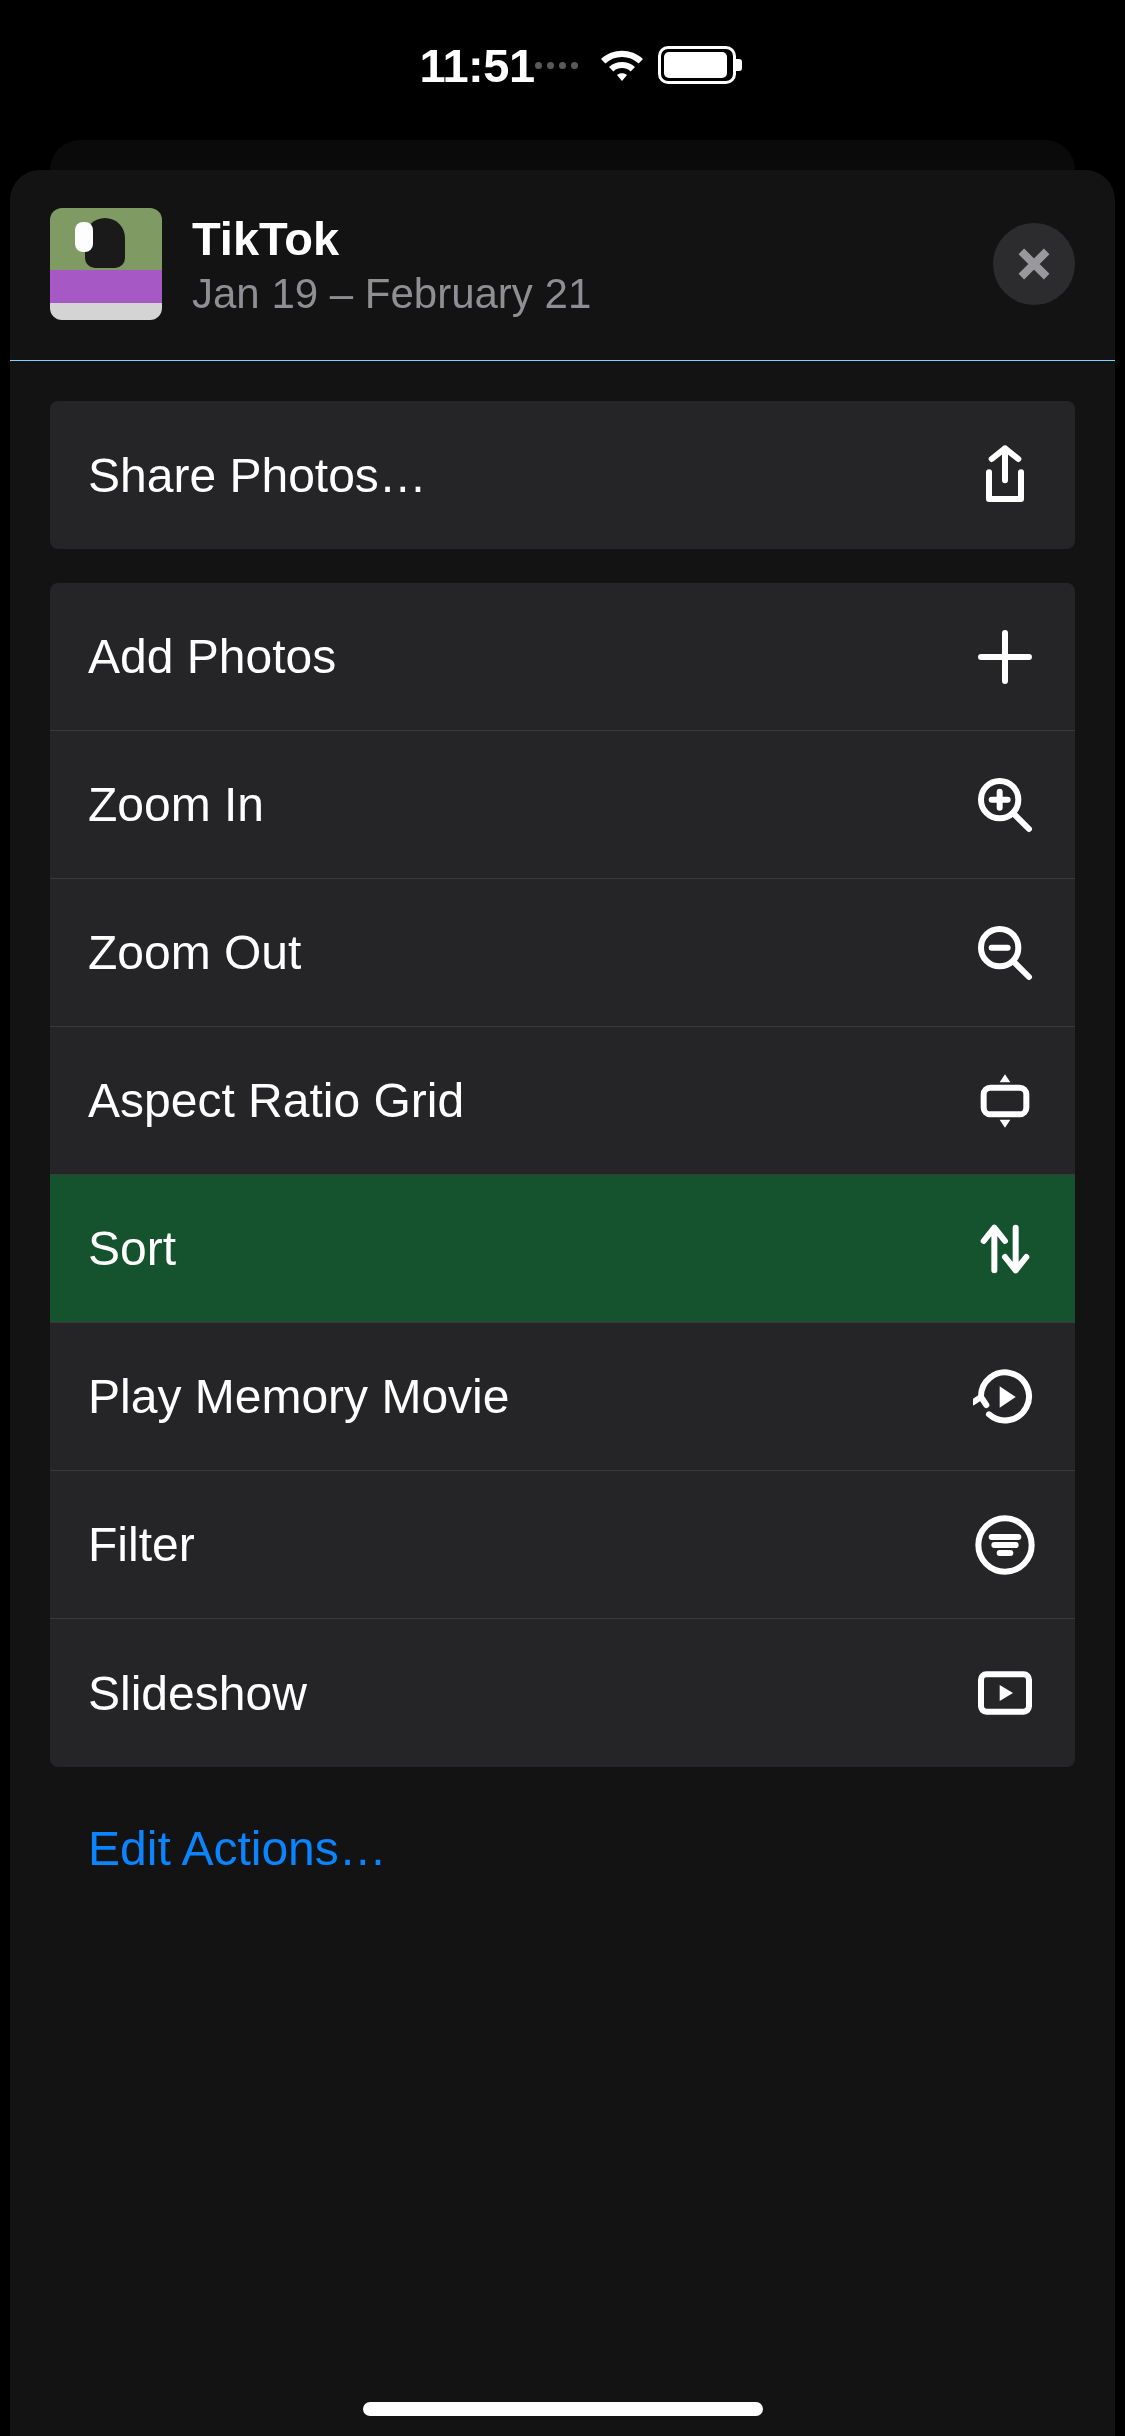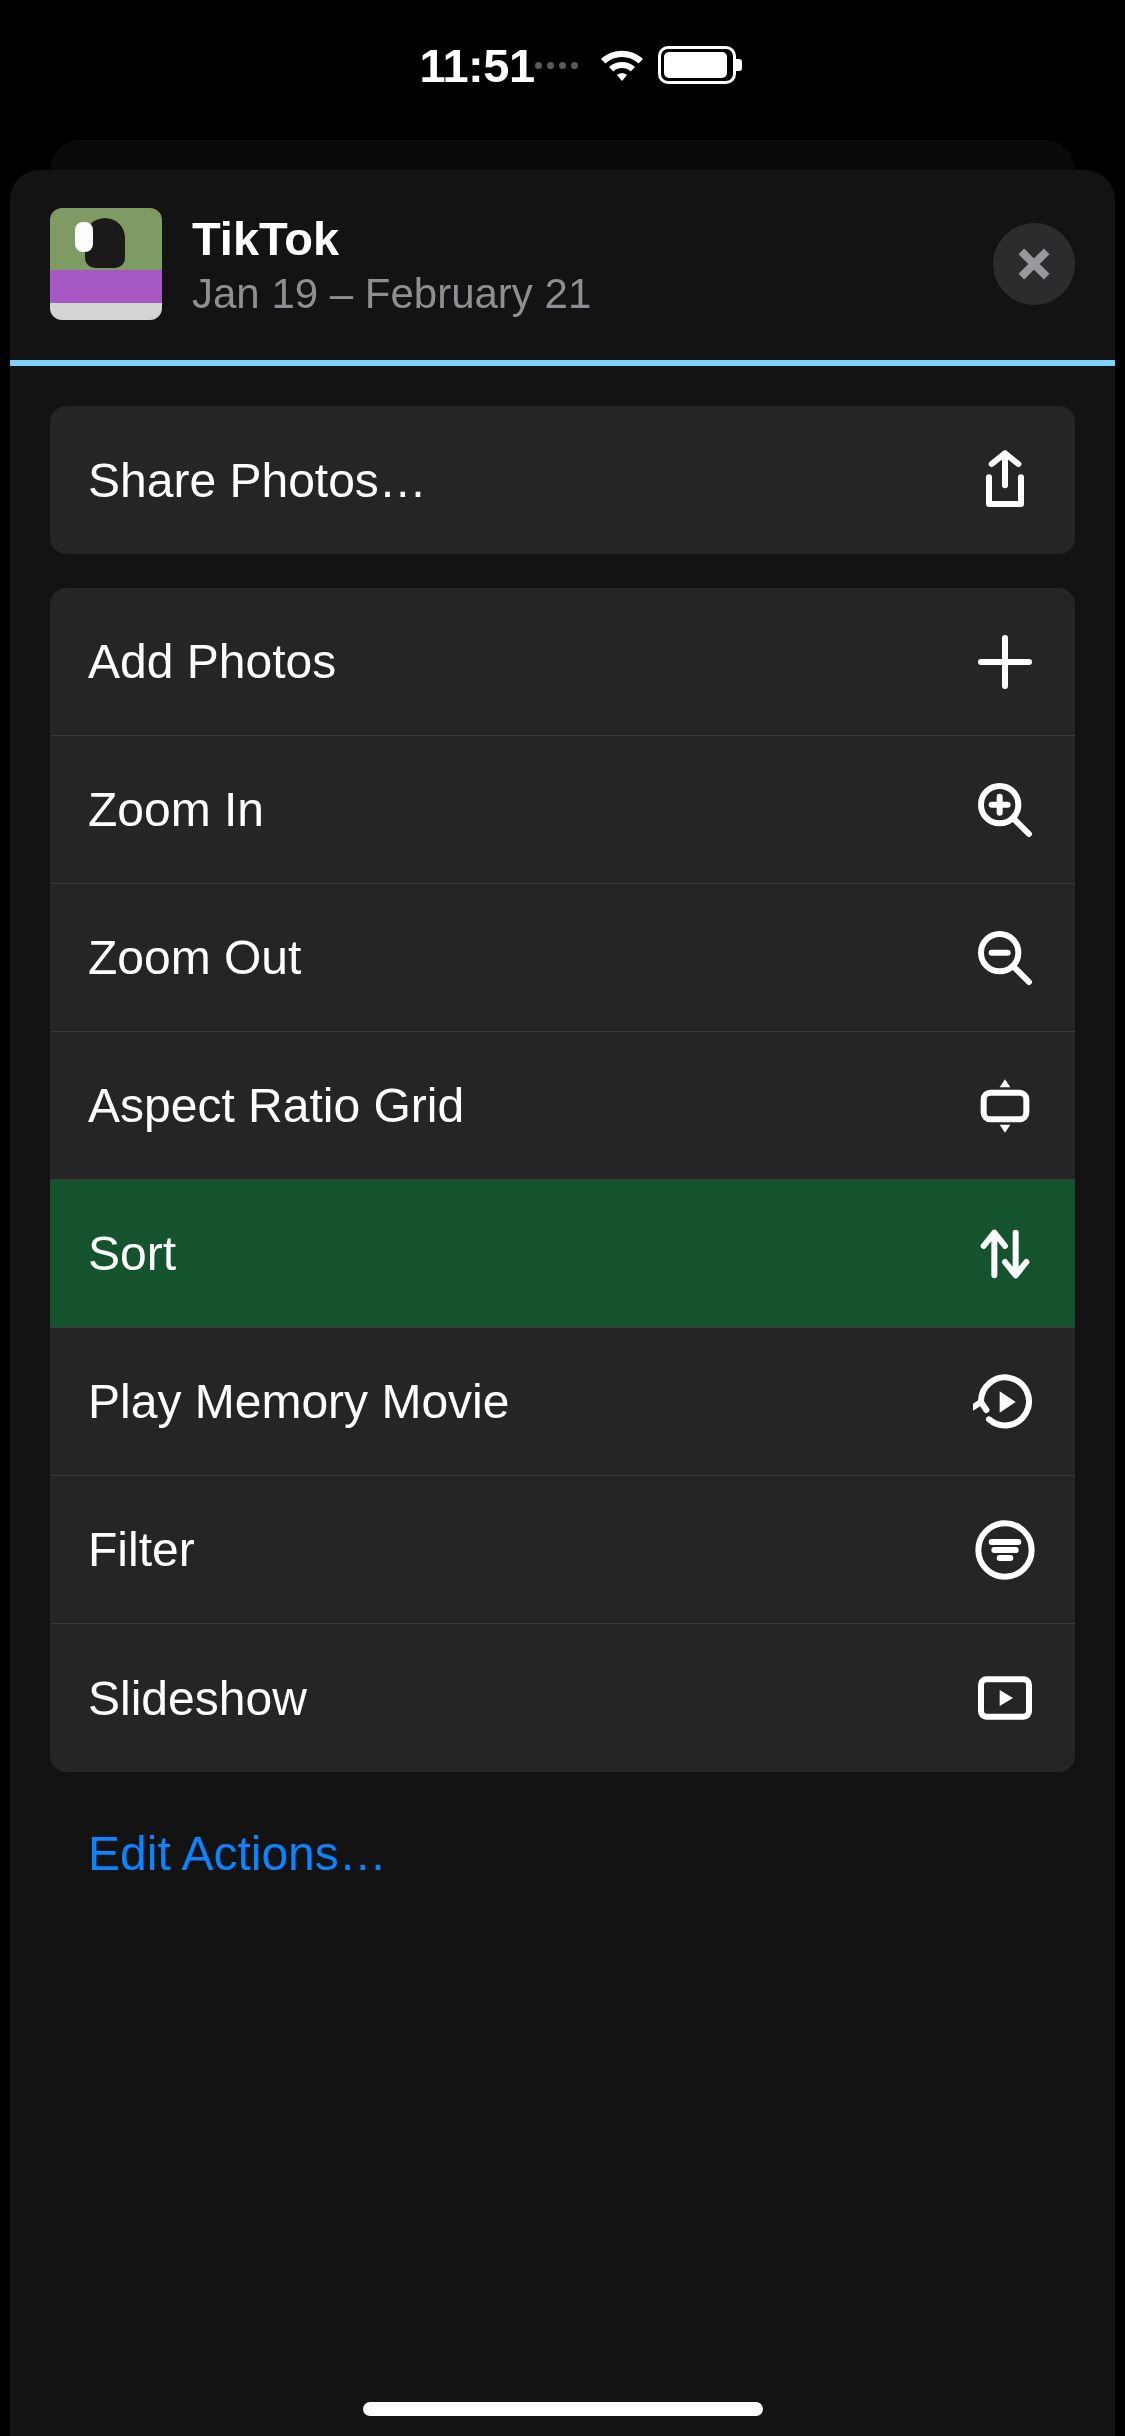--- a/index.html
+++ b/index.html
@@ -90,21 +90,21 @@
       left: 10px;
       right: 10px;
       bottom: 0;
       background: #131313;
       border-radius: 30px 30px 0 0;
     }
     .sheet-header {
       display: flex;
       align-items: center;
       padding: 38px 40px 40px 40px;
-      border-bottom: 6px solid #7dd3fc;
+      border-bottom: 1px solid #7dd3fc;
     }
     .album-thumb {
       width: 112px;
       height: 112px;
       border-radius: 12px;
       background: linear-gradient(180deg, #7f9a63 0%, #7f9a63 55%, #a658c4 55%, #a658c4 85%, #d4d4d4 85%);
       position: relative;
       overflow: hidden;
       flex-shrink: 0;
     }
@@ -147,21 +147,21 @@
       justify-content: center;
       flex-shrink: 0;
     }
     .close-btn svg { width: 38px; height: 38px; stroke:#98989d; stroke-width:5; }
 
     .content {
       padding: 40px 40px 0 40px;
     }
     .group {
       background: #252528;
-      border-radius: 16px;
+      border-radius: 8px;
       overflow: hidden;
       margin-bottom: 34px;
     }
     .action-row {
       display: flex;
       align-items: center;
       justify-content: space-between;
       padding: 0 38px;
       height: 148px;
       border-bottom: 1px solid #3a3a3c;

